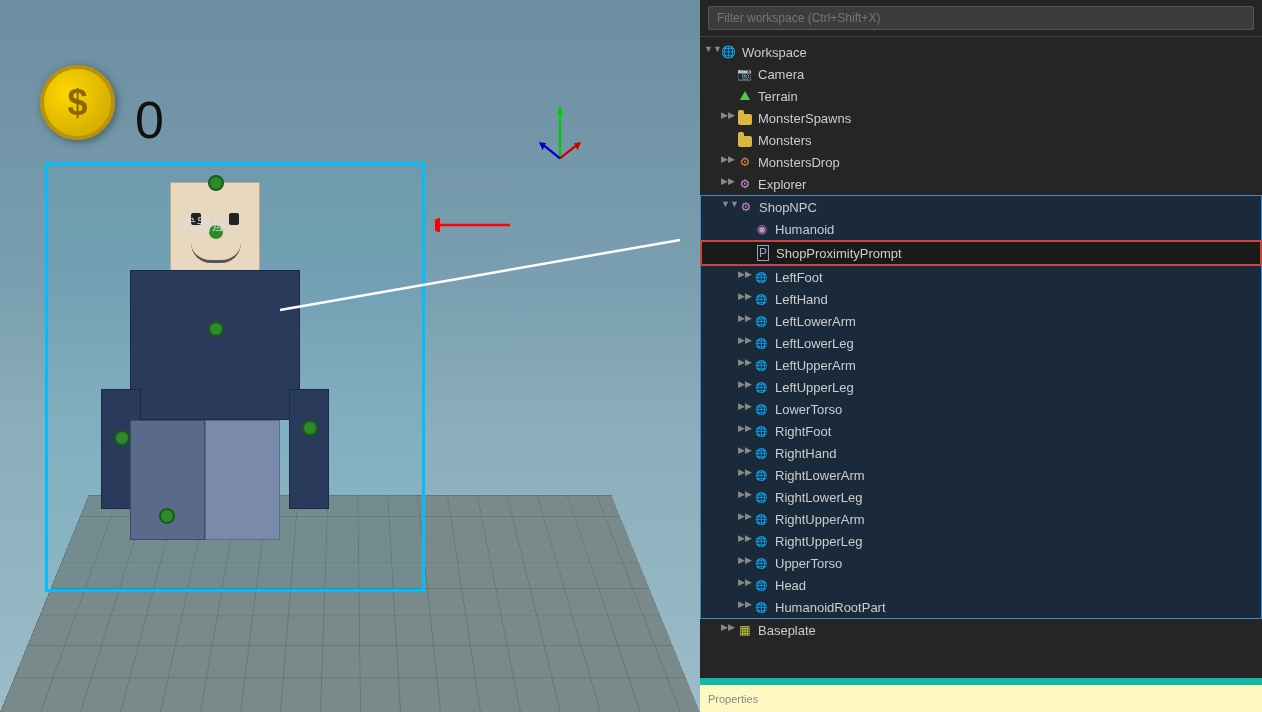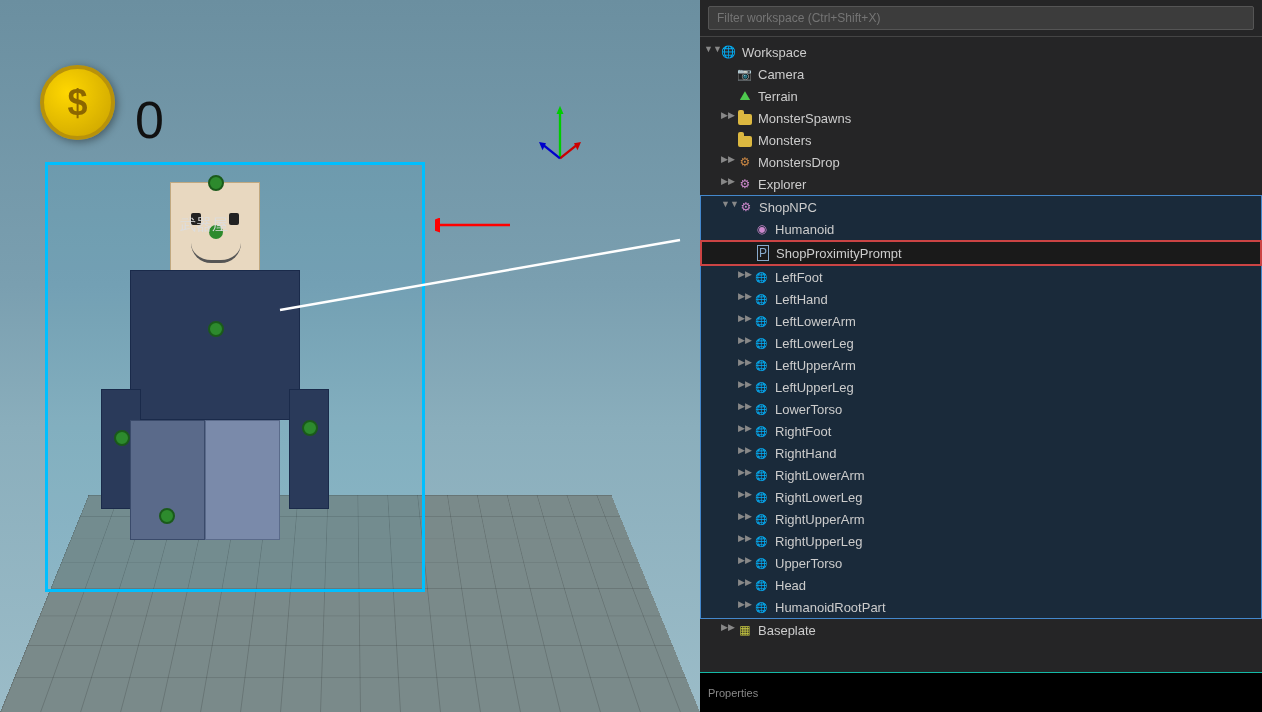--- a/index.html
+++ b/index.html
@@ -364,23 +364,23 @@
       right: 30px;
       color: #ff4444;
       font-size: 22px;
       font-weight: bold;
       font-family: 'Courier New', monospace;
       z-index: 20;
       pointer-events: none;
     }
 
     .bottom-panel {
-      height: 40px;
-      background: #000000;
-      border-top: 1px solid #14b8a6;
+      height: 34px;
+      background: #fef9c3;
+      border-top: 7px solid #14b8a6;
       display: flex;
       align-items: center;
       padding: 0 8px;
       font-size: 11px;
       color: #888;
     }
   </style>
 </head>
 <body>
 

